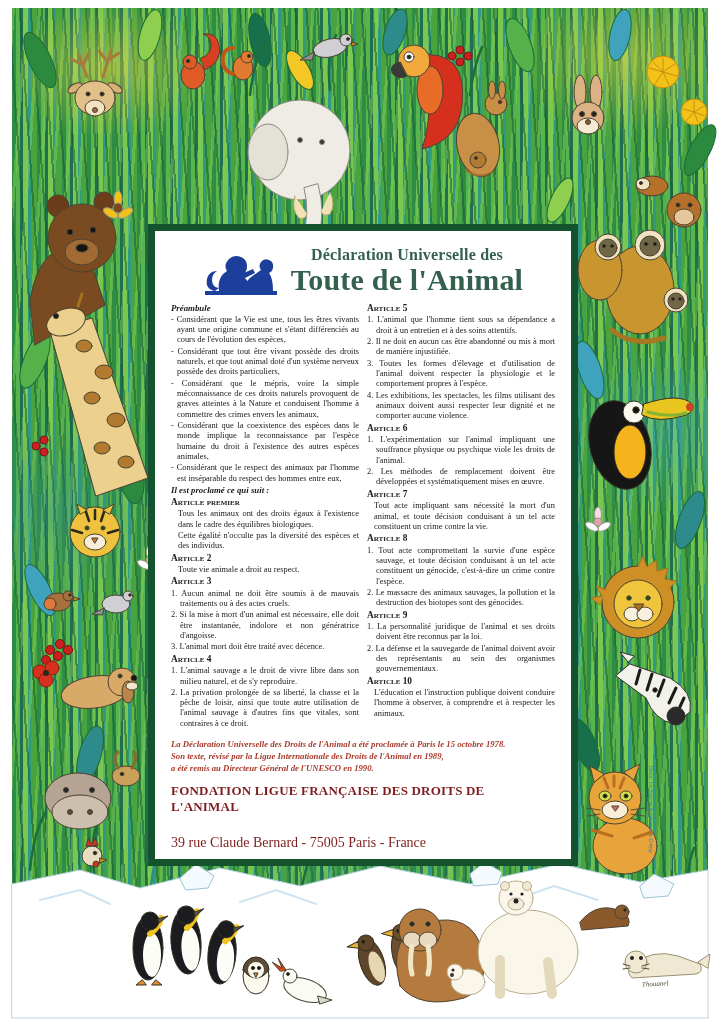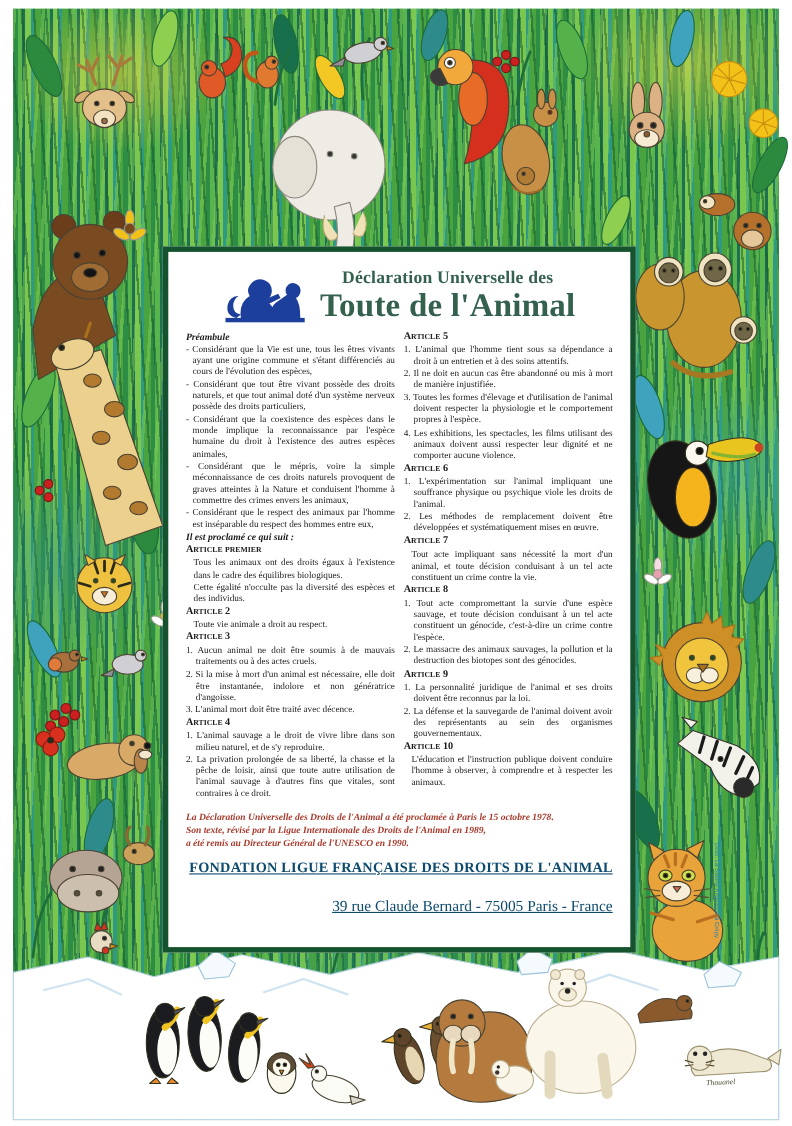--- a/index.html
+++ b/index.html
@@ -15,37 +15,37 @@
       radial-gradient(ellipse 150px 120px at 94% 42%, rgba(60,170,200,.35), transparent 70%),
       radial-gradient(ellipse 200px 90px at 50% 88%, rgba(46,139,139,.30), transparent 70%),
       repeating-linear-gradient(86deg, rgba(22,92,50,.55) 0 2px, rgba(0,0,0,0) 2px 11px),
       repeating-linear-gradient(94deg, rgba(130,205,85,.5) 0 3px, rgba(0,0,0,0) 3px 13px),
       repeating-linear-gradient(90deg, #2e8d45 0 4px, #58b44d 4px 8px, #1e7050 8px 11px,
         #79c74e 11px 16px, #2f9a83 16px 19px, #49a33f 19px 25px);
   }
   .art{position:absolute;left:0;top:0;width:720px;height:1024px;}
   
   .panel{position:absolute;left:148px;top:224px;width:430px;height:642px;background:#fff;
-    border:5px solid #14532d;box-sizing:border-box;padding:12px 16px 10px;z-index:5;}
+    border:7px solid #14532d;box-sizing:border-box;padding:12px 16px 10px;z-index:5;}
   .masthead{display:flex;align-items:center;justify-content:center;gap:10px;margin:2px 0 6px;}
   .logo{width:78px;height:52px;flex:0 0 auto;}
   .titles{text-align:center;color:#34604e;}
   .t1{font-size:16px;font-weight:bold;letter-spacing:.2px;line-height:1.1;}
   .t2{font-size:30px;font-weight:bold;letter-spacing:.2px;line-height:1.05;}
   .cols{display:flex;gap:8px;margin-top:6px;}
   .col{width:50%;font-size:8.4px;line-height:1.23;text-align:justify;color:#191919;}
   .col p{margin:0 0 1px;}
   .sec-head{font-weight:bold;font-style:italic;font-size:8.8px;margin:2px 0 1px;}
   .art-head{font-weight:bold;font-variant:small-caps;font-size:9.3px;margin-top:3px;}
   .dash{padding-left:6px;text-indent:-6px;}
   .num{padding-left:9px;text-indent:-9px;}
   .plain{padding-left:7px;}
   .footnote{margin-top:9px;text-align:left;color:#a93a2c;font-style:italic;font-weight:bold;
     font-size:8.7px;line-height:1.35;}
-  .foundation{margin-top:9px;text-align:right;color:#0c4a6e;text-decoration:underline;}
+  .foundation{margin-top:9px;text-align:left;color:#7f1d1d;}
   .f-name{font-size:13px;font-weight:bold;letter-spacing:.2px;}
   .f-addr{font-size:14px;margin-top:20px;}
   .credit{position:absolute;left:648px;top:766px;writing-mode:vertical-rl;font-size:5.5px;
     color:#2f7fb5;z-index:6;font-family:"Liberation Sans",sans-serif;}
   .signature{position:absolute;left:642px;top:980px;font-size:7px;font-style:italic;
     color:#4a4a34;z-index:6;transform:rotate(-3deg);}
 </style>
 </head>
 <body>
 
@@ -483,22 +483,22 @@
         <div class="t2">Toute de l'Animal</div>
       </div>
     </div>
 
     <div class="cols">
 
       <div class="col">
         <p class="sec-head">Préambule</p>
         <p class="dash">- Considérant que la Vie est une, tous les êtres vivants ayant une origine commune et s'étant différenciés au cours de l'évolution des espèces,</p>
         <p class="dash">- Considérant que tout être vivant possède des droits naturels, et que tout animal doté d'un système nerveux possède des droits particuliers,</p>
+        <p class="dash">- Considérant que le mépris, voire la simple méconnaissance de ces droits naturels provoquent de graves atteintes à la Nature et conduisent l'homme à commettre des crimes envers les animaux,</p>
         <p class="dash">- Considérant que la coexistence des espèces dans le monde implique la reconnaissance par l'espèce humaine du droit à l'existence des autres espèces animales,</p>
-        <p class="dash">- Considérant que le mépris, voire la simple méconnaissance de ces droits naturels provoquent de graves atteintes à la Nature et conduisent l'homme à commettre des crimes envers les animaux,</p>
         <p class="dash">- Considérant que le respect des animaux par l'homme est inséparable du respect des hommes entre eux,</p>
         <p class="sec-head">Il est proclamé ce qui suit :</p>
 
         <p class="art-head">Article premier</p>
         <p class="plain">Tous les animaux ont des droits égaux à l'existence dans le cadre des équilibres biologiques.</p>
         <p class="plain">Cette égalité n'occulte pas la diversité des espèces et des individus.</p>
 
         <p class="art-head">Article 2</p>
         <p class="plain">Toute vie animale a droit au respect.</p>
 

